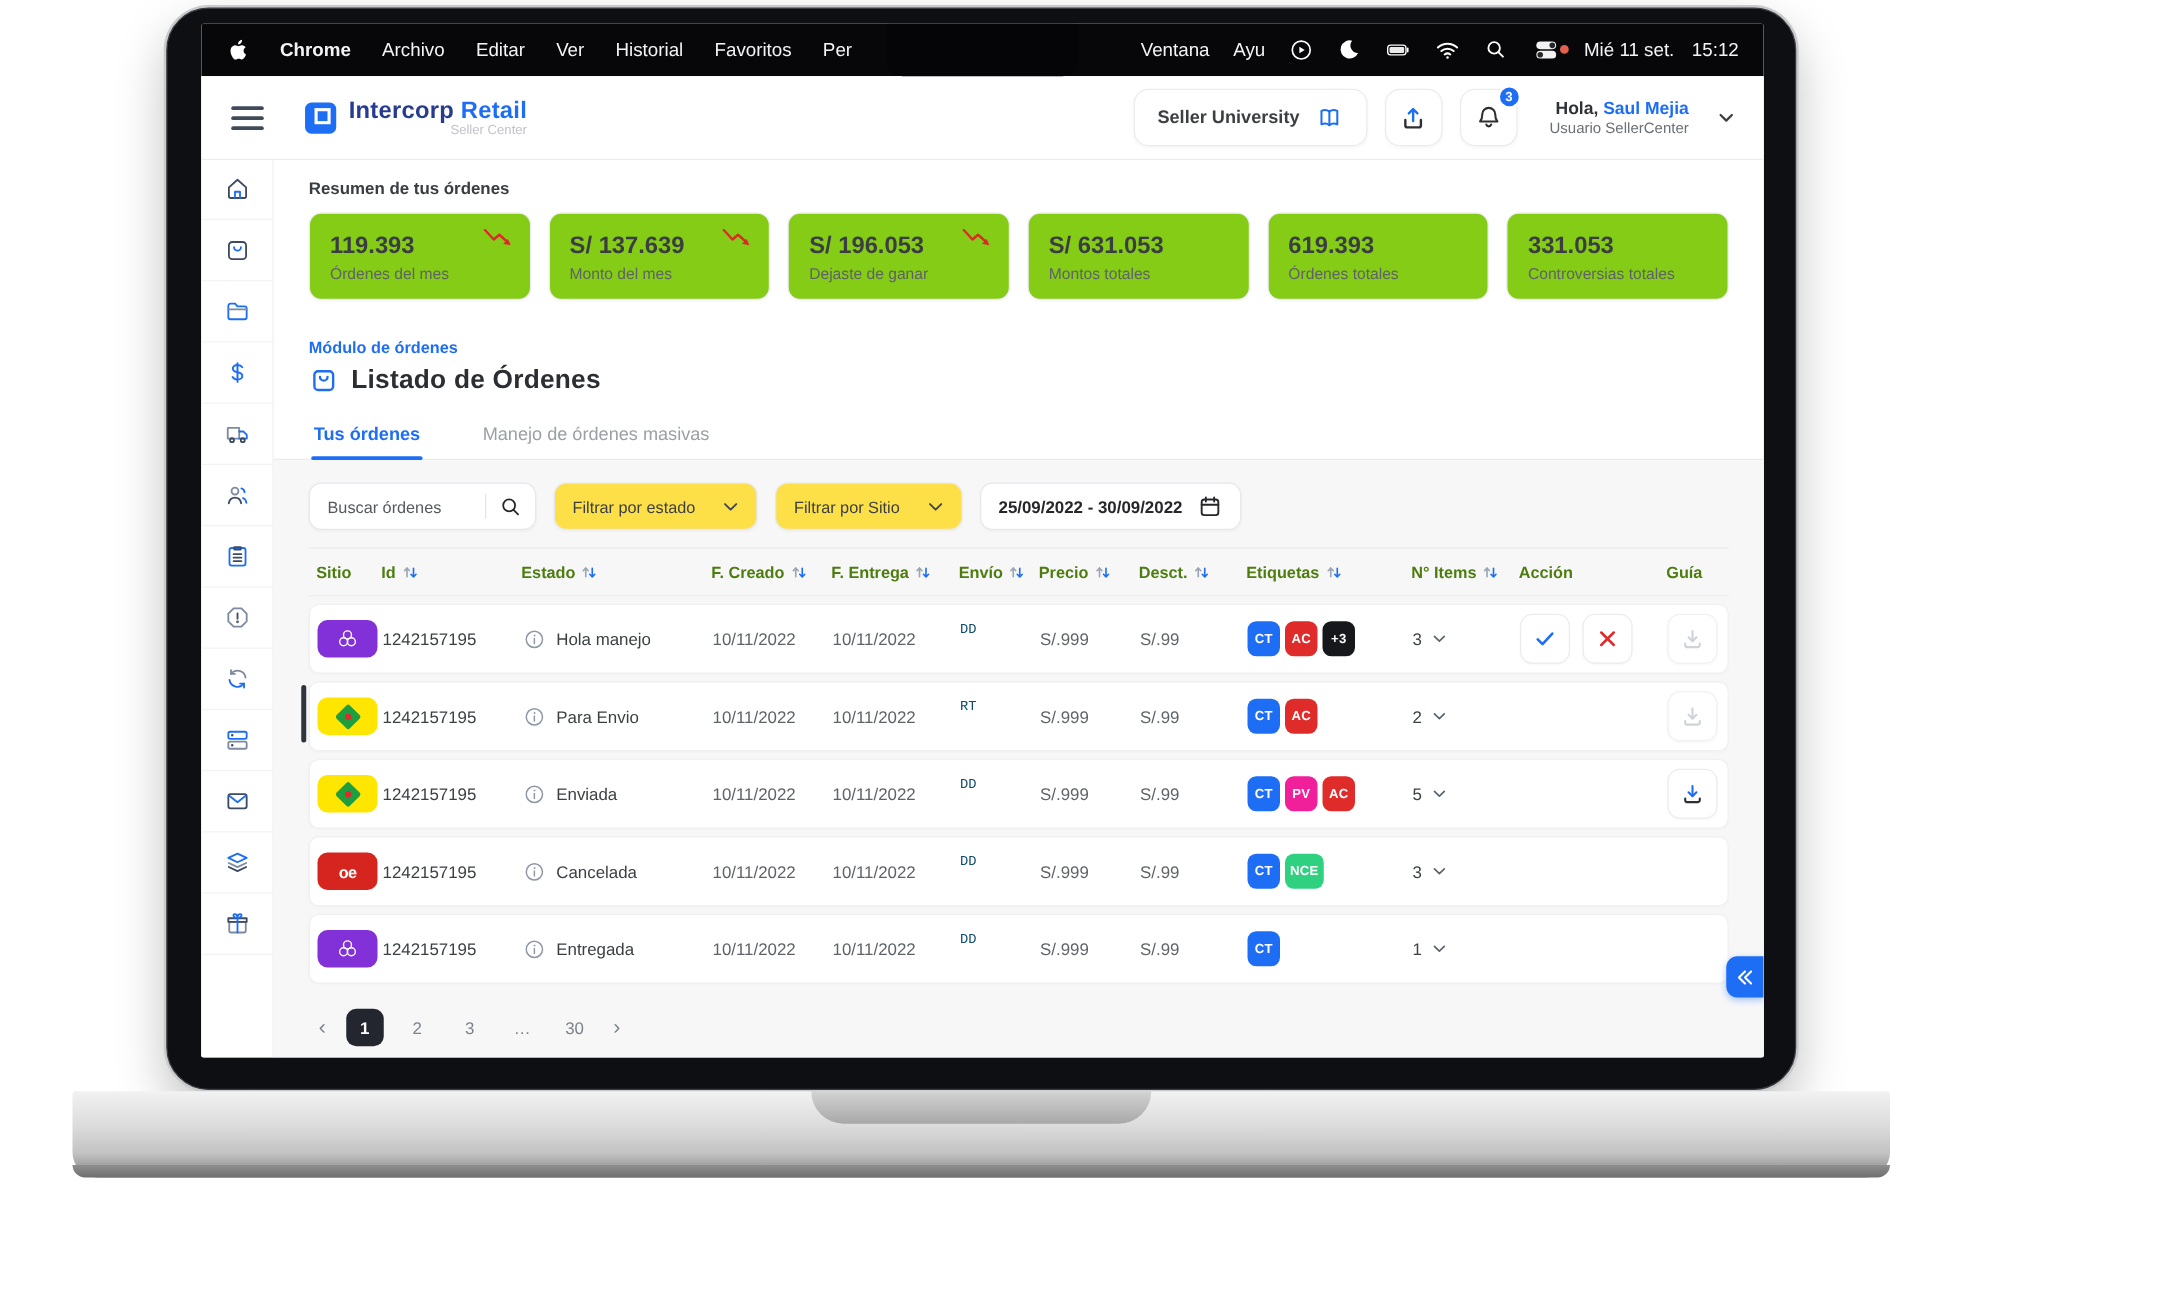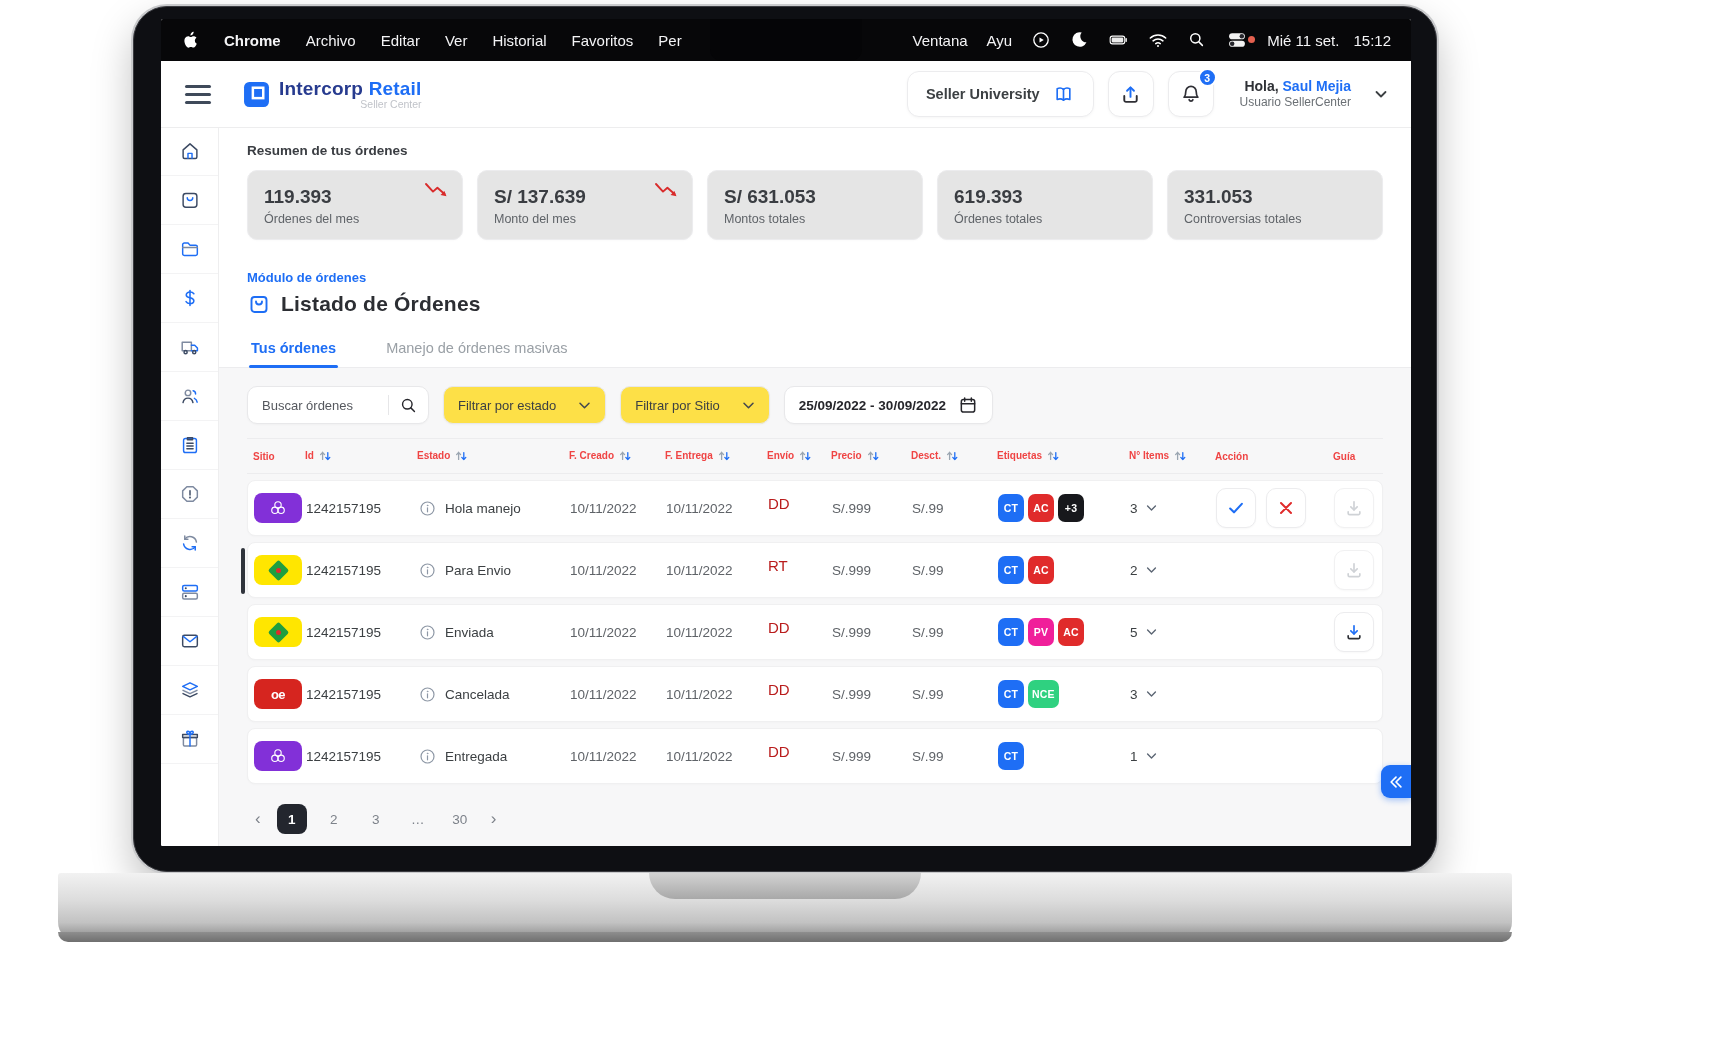--- a/index.html
+++ b/index.html
@@ -68,21 +68,21 @@
   .sidebar { width:58px; flex:0 0 auto; border-right:1px solid #eeeeef; background:#fff; }
   .side-item { height:49px; display:flex; align-items:center; justify-content:center;
     border-bottom:1px solid #f3f3f4; cursor:pointer; }
   .side-item svg { width:22px; height:22px; }
 
   .main { flex:1; display:flex; flex-direction:column; overflow:hidden; position:relative; background:#fff; }
 
   .summary { padding:16px 28px 12px; }
   .summary-title { font-size:13.5px; font-weight:bold; color:#3a3d42; margin-bottom:12px; }
   .cards { display:flex; gap:14px; }
-  .card { flex:1; position:relative; background:#e5e5e5; border:1px solid #ececee; border-radius:10px;
+  .card { flex:1; position:relative; background:#84cc16; border:1px solid #ececee; border-radius:10px;
     padding:15px 16px 13px; box-shadow:0 1px 2px rgba(0,0,0,.02); }
   .card .val { font-size:19px; font-weight:bold; color:#3a3d42; }
   .card .lab { font-size:12.5px; color:#5f6368; margin-top:4px; }
   .card .trend { position:absolute; top:10px; right:12px; width:26px; height:18px; }
 
   .module-head { padding:18px 28px 0; }
   .eyebrow { font-size:13px; font-weight:bold; color:#1e6ef5; }
   .module-title { display:flex; align-items:center; gap:10px; margin-top:7px; }
   .module-title h1 { font-size:21px; color:#2c2e33; letter-spacing:.2px; }
 
@@ -104,34 +104,34 @@
     align-items:center; gap:22px; padding:0 14px; font-size:13px; color:#3c4043; cursor:pointer;
     box-shadow:0 1px 2px rgba(0,0,0,.03); }
   .datebtn { height:38px; background:#fff; border:1px solid #e8e8ea; border-radius:10px; display:flex;
     align-items:center; gap:12px; padding:0 14px; font-size:13.5px; font-weight:bold; color:#26262b;
     cursor:pointer; box-shadow:0 1px 2px rgba(0,0,0,.03); }
 
   .table-wrap { position:relative; margin:0 28px; flex:1; }
   .grid { display:grid; grid-template-columns:52px 112px 152px 96px 102px 64px 80px 86px 132px 86px 118px 56px;
     align-items:center; }
   .thead { padding:11px 0 11px 6px; border-top:1px solid #ececee; border-bottom:1px solid #ececee; }
-  .th { font-size:10px; font-weight:bold; color:#ef4444; display:flex; align-items:flex-start; gap:4px; cursor:pointer; }
+  .th { font-size:13px; font-weight:bold; color:#4d7c0f; display:flex; align-items:center; gap:4px; cursor:pointer; }
   .th .sort { display:flex; width:14px; height:12px; }
   .trow { background:#fff; border:1px solid #f0f0f1; border-radius:8px; height:56px; margin-top:6px;
     padding-left:6px; box-shadow:0 1px 2px rgba(0,0,0,.02); }
   .site-ic { width:48px; height:30px; border-radius:8px; display:flex; align-items:center; justify-content:center;
     position:relative; }
   .site-ic.yellow { background:#ffe600; }
   .site-ic.yellow .diamond { width:15px; height:15px; background:#1f9e3f; transform:rotate(45deg); border-radius:2px; }
   .site-ic.yellow .dot { position:absolute; width:5px; height:5px; border-radius:50%; background:#e02b2b; }
   .site-ic.purple { background:#8230d8; }
   .site-ic.red { background:#d6251f; color:#fff; font-weight:bold; font-size:13px; letter-spacing:-.5px; }
   .cell { font-size:13.5px; color:#3c4043; }
   .cell.dim { color:#5f6368; }
-  .cell.envio { font-size:15px; color:#b91c1c; align-self:start; padding-top:14px; }
+  .cell.envio { font-size:11px; color:#0c4a6e; align-self:start; padding-top:14px;font-family:Liberation Mono, monospace; }
   .estado { display:flex; align-items:center; gap:8px; font-size:13.5px; color:#3c4043; }
   .tags { display:flex; gap:4px; }
   .tag { min-width:26px; height:26px; padding:14px 4px; border-radius:7px; color:#fff; font-size:10.5px;
     font-weight:bold; display:flex; align-items:center; justify-content:center; letter-spacing:.2px; }
   .nitems { display:flex; align-items:center; gap:8px; font-size:13.5px; color:#3c4043; cursor:pointer; }
   .act { display:flex; gap:10px; }
   .sq-btn { width:40px; height:40px; background:#fff; border:1px solid #ececee; border-radius:10px;
     display:flex; align-items:center; justify-content:center; cursor:pointer; box-shadow:0 1px 2px rgba(0,0,0,.03); }
   .sq-btn svg { width:20px; height:20px; }
   .scroll-mark { position:absolute; left:-6px; width:4px; height:46px; border-radius:3px; background:#30343c; }
@@ -404,20 +404,30 @@
                   <span class="trend" style="display: flex;">
                     <svg viewBox="0 0 26 18" fill="none" stroke-linecap="round" stroke-linejoin="round">
                       <path d="M2 3l7 7.6 4.4-3.8L20.5 13" stroke="#d92b2b" stroke-width="1.9"></path>
                       <path d="M22.5 15.2l-6-1.2 3.9-3.9z" fill="#d92b2b"></path>
                     </svg>
                   </span>
                 </div>
                 <div class="card">
                   <div class="val">S/ 137.639</div>
                   <div class="lab">Monto del mes</div>
+                  <span class="trend" style="display: flex;">
+                    <svg viewBox="0 0 26 18" fill="none" stroke-linecap="round" stroke-linejoin="round">
+                      <path d="M2 3l7 7.6 4.4-3.8L20.5 13" stroke="#d92b2b" stroke-width="1.9"></path>
+                      <path d="M22.5 15.2l-6-1.2 3.9-3.9z" fill="#d92b2b"></path>
+                    </svg>
+                  </span>
+                </div>
+                <div class="card">
+                  <div class="val">S/ 196.053</div>
+                  <div class="lab">Dejaste de ganar</div>
                   <span class="trend" style="display: flex;">
                     <svg viewBox="0 0 26 18" fill="none" stroke-linecap="round" stroke-linejoin="round">
                       <path d="M2 3l7 7.6 4.4-3.8L20.5 13" stroke="#d92b2b" stroke-width="1.9"></path>
                       <path d="M22.5 15.2l-6-1.2 3.9-3.9z" fill="#d92b2b"></path>
                     </svg>
                   </span>
                 </div>
                 <div class="card">
                   <div class="val">S/ 631.053</div>
                   <div class="lab">Montos totales</div>

